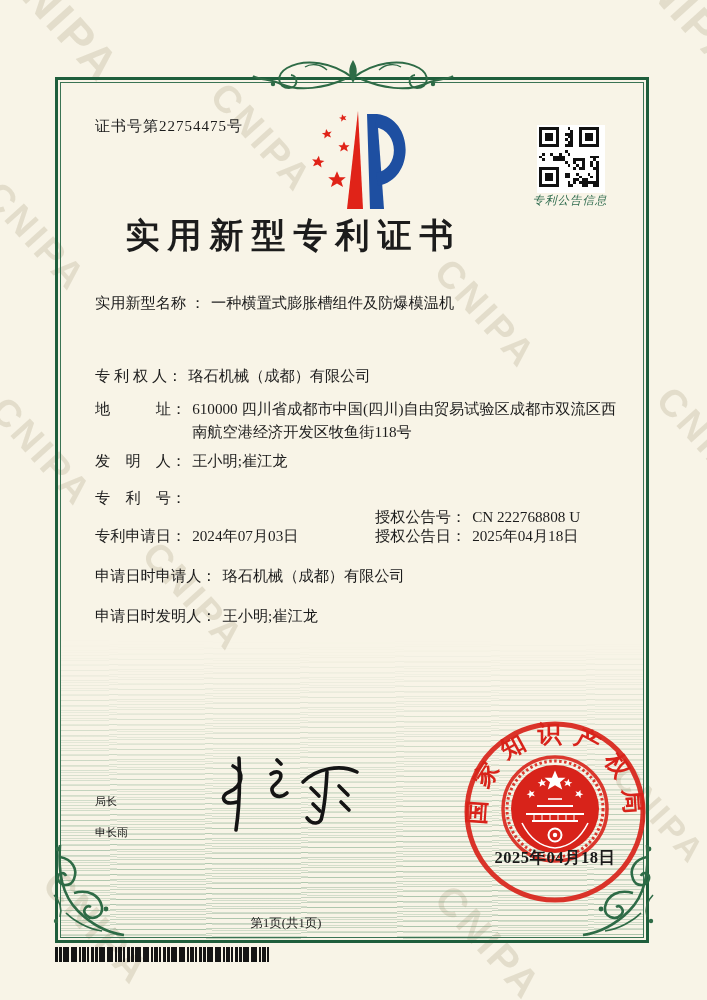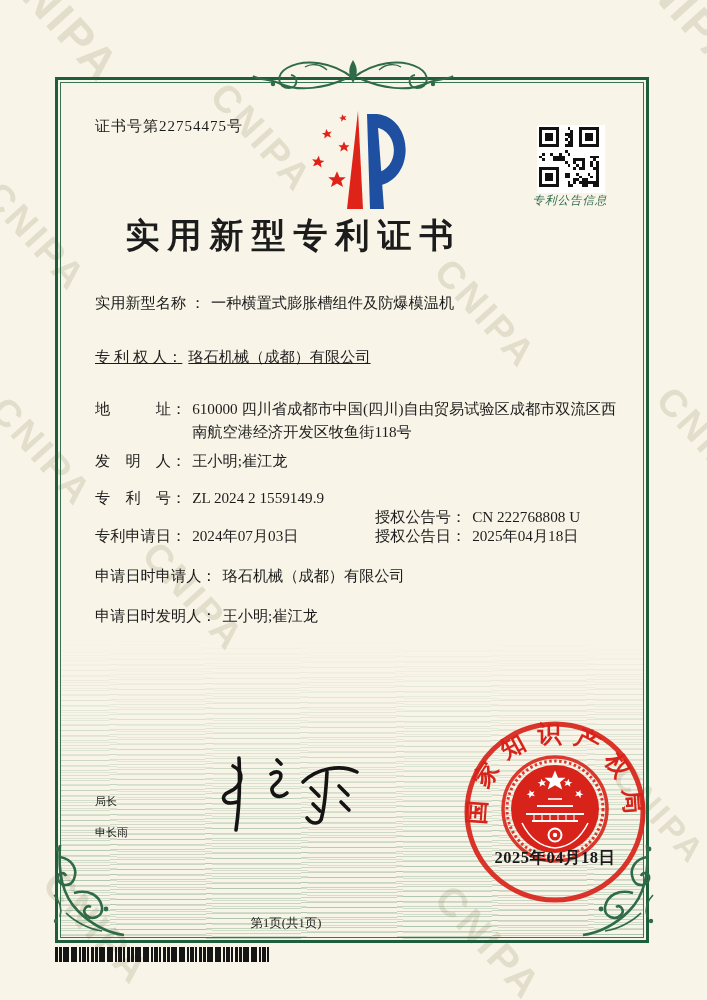--- a/index.html
+++ b/index.html
@@ -229,35 +229,34 @@
     </svg>
   </div>
   <div class="abs qr-caption">专利公告信息</div>
 
   <div class="abs title">实用新型专利证书</div>
 
   <div class="row" style="top:291px;">
     <span class="lbl">实用新型名称 ：</span>
     <span class="val">一种横置式膨胀槽组件及防爆模温机</span>
   </div>
-  <div class="row" style="top:345px;text-decoration:underline;">
+  <div class="row" style="top:364px;">
     <span class="lbl">专 利 权 人：</span>
     <span class="val">珞石机械（成都）有限公司</span>
   </div>
   <div class="row" style="top:397px;">
     <span class="lbl">地　　　址：</span>
     <span class="val" style="width:436px;">610000 四川省成都市中国(四川)自由贸易试验区成都市双流区西南航空港经济开发区牧鱼街118号</span>
   </div>
   <div class="row" style="top:449px;">
     <span class="lbl">发　明　人：</span>
     <span class="val">王小明;崔江龙</span>
   </div>
   <div class="row" style="top:486px;">
     <span class="lbl">专　利　号：</span>
-    <span class="val">ZL 2024 2 1559149.9</span>
   </div>
   <div class="rcol" style="top:486px;margin-top:19px;">
     <span class="lbl">授权公告号：</span>
     <span class="val">CN 222768808 U</span>
   </div>
   <div class="row" style="top:524px;font-family:Liberation Serif, serif;">
     <span class="lbl">专利申请日：</span>
     <span class="val">2024年07月03日</span>
   </div>
   <div class="rcol" style="top:524px;">

